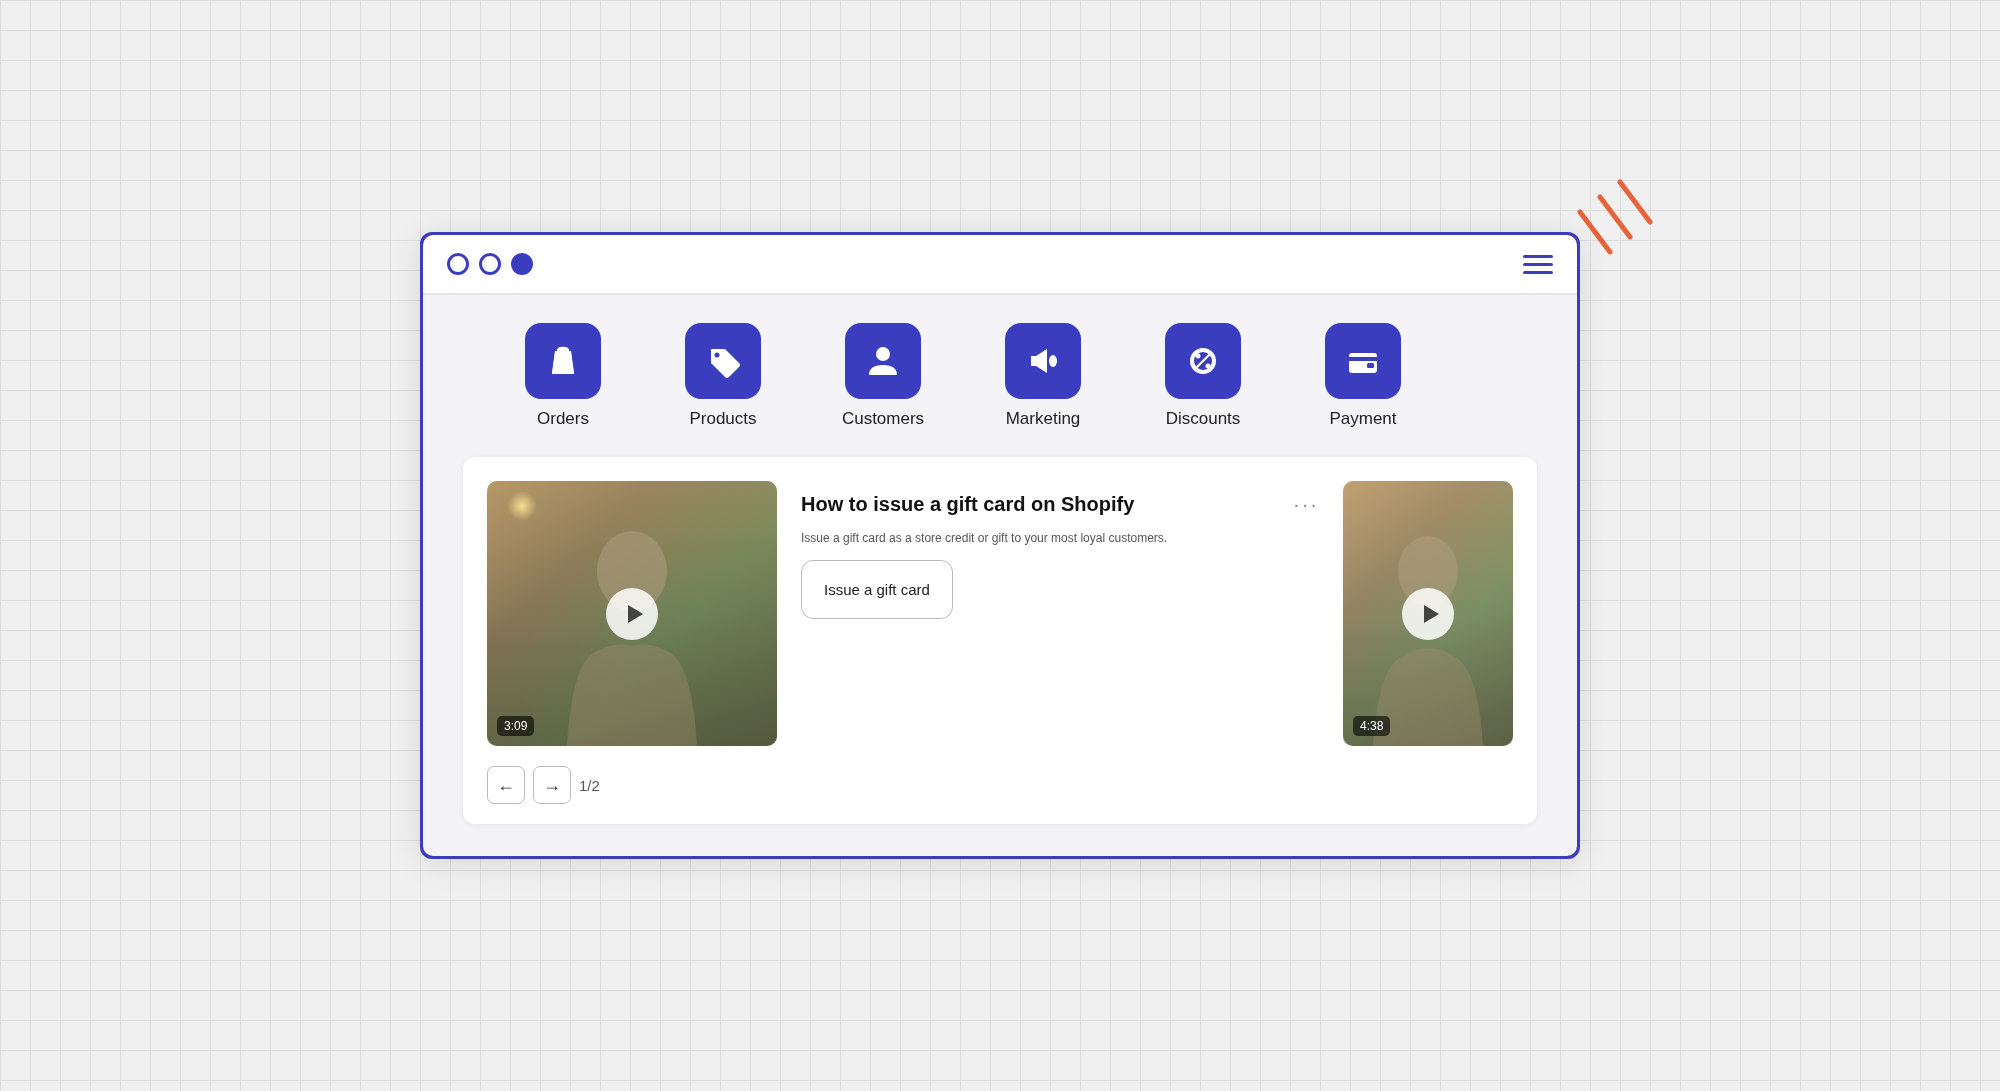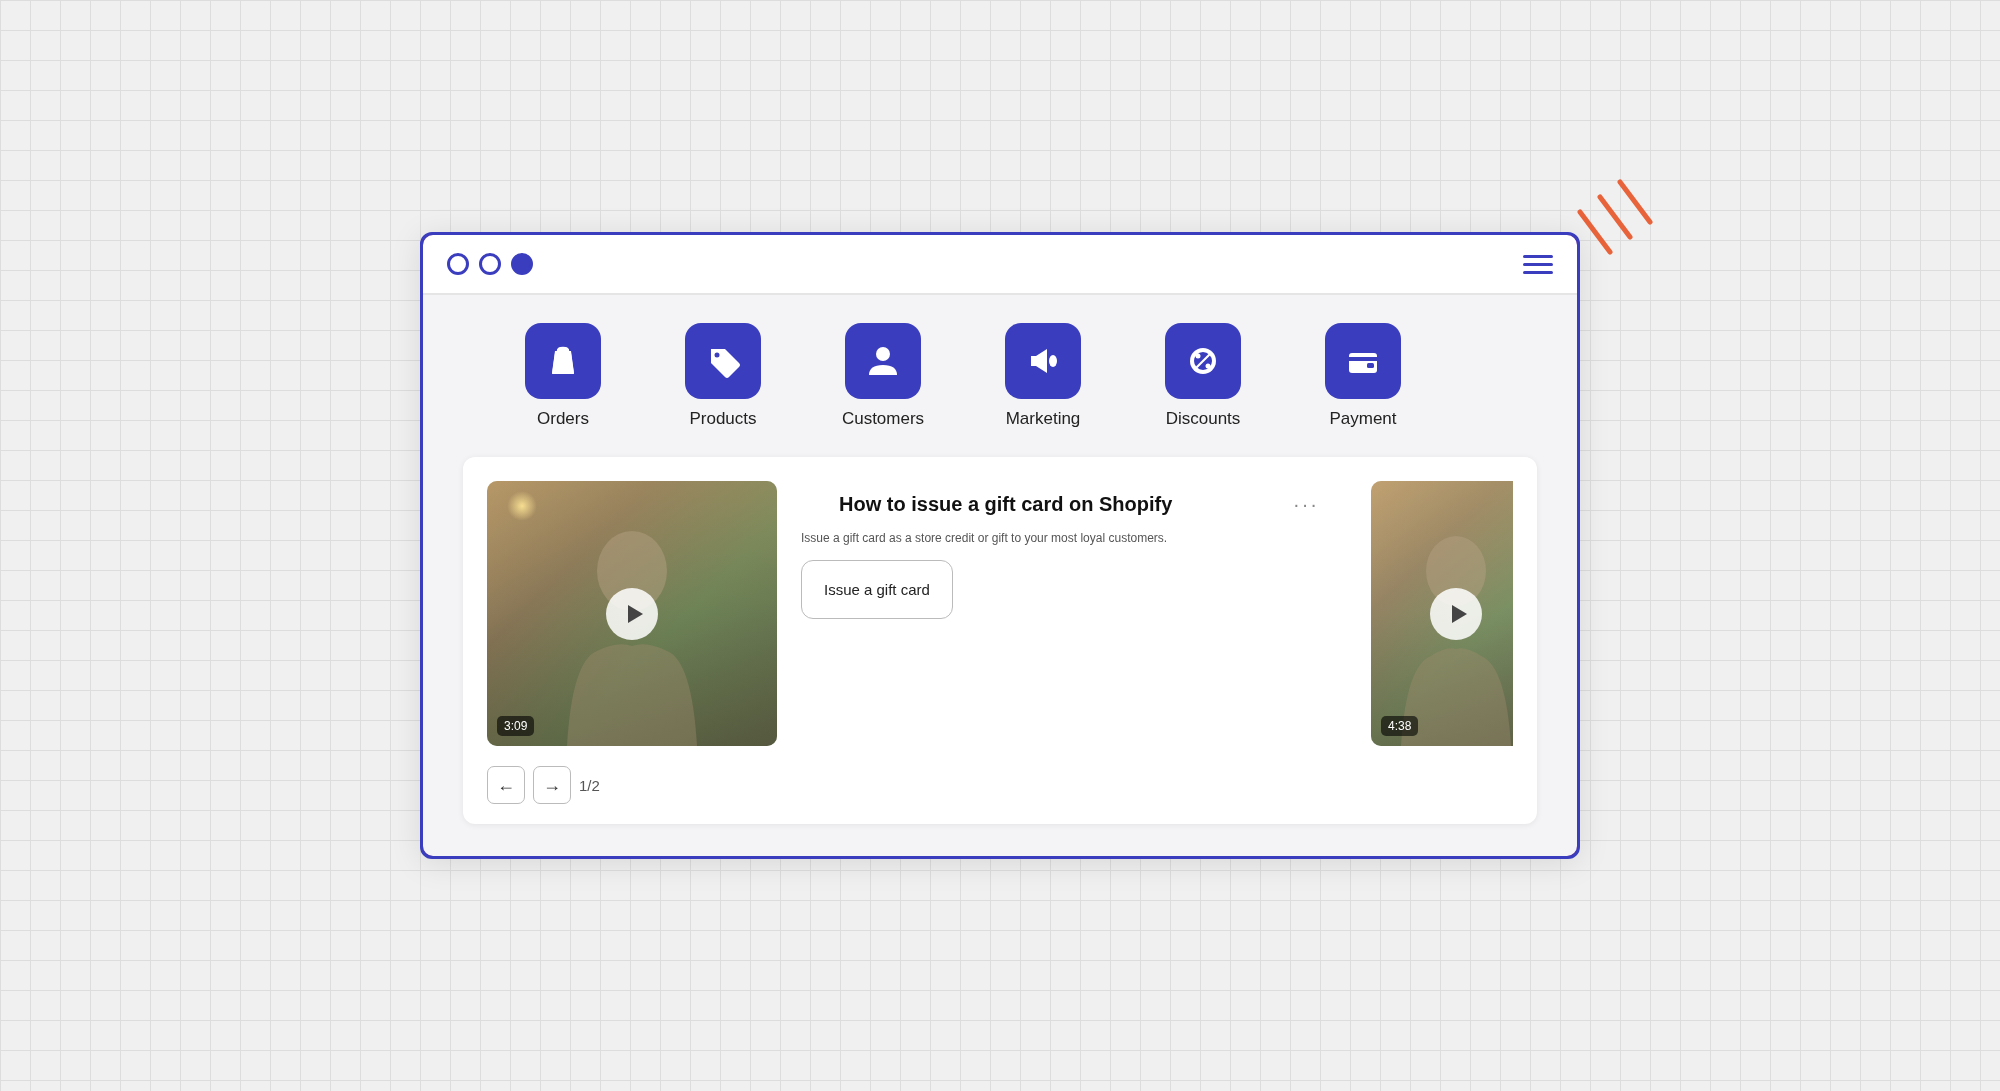--- a/index.html
+++ b/index.html
@@ -170,21 +170,20 @@
     }
 
     
     .video-thumb-1 {
       background: linear-gradient(135deg, #b8996a 0%, #8a7a5a 30%, #6a8a5a 60%, #5a6a4a 100%);
     }
     .video-thumb-2 {
       background: linear-gradient(135deg, #c8a87a 0%, #9a8a6a 30%, #7a9a6a 60%, #6a7a5a 100%);
       width: 170px;
       min-width: 170px;
-      margin-left: 28px;
     }
 
     .play-button {
       position: absolute;
       top: 50%;
       left: 50%;
       transform: translate(-50%, -50%);
       width: 52px;
       height: 52px;
       background: rgba(255,255,255,0.85);
@@ -218,21 +217,20 @@
       flex: 1;
       display: flex;
       flex-direction: column;
       gap: 12px;
     }
 
     .video-info-header {
       display: flex;
       align-items: center;
       justify-content: space-between;
-      margin-left: 38px;
     }
 
     .video-title {
       font-size: 20px;
       font-weight: 600;
       color: #111;
       line-height: 1.3;
       flex: 1;
     }
 

